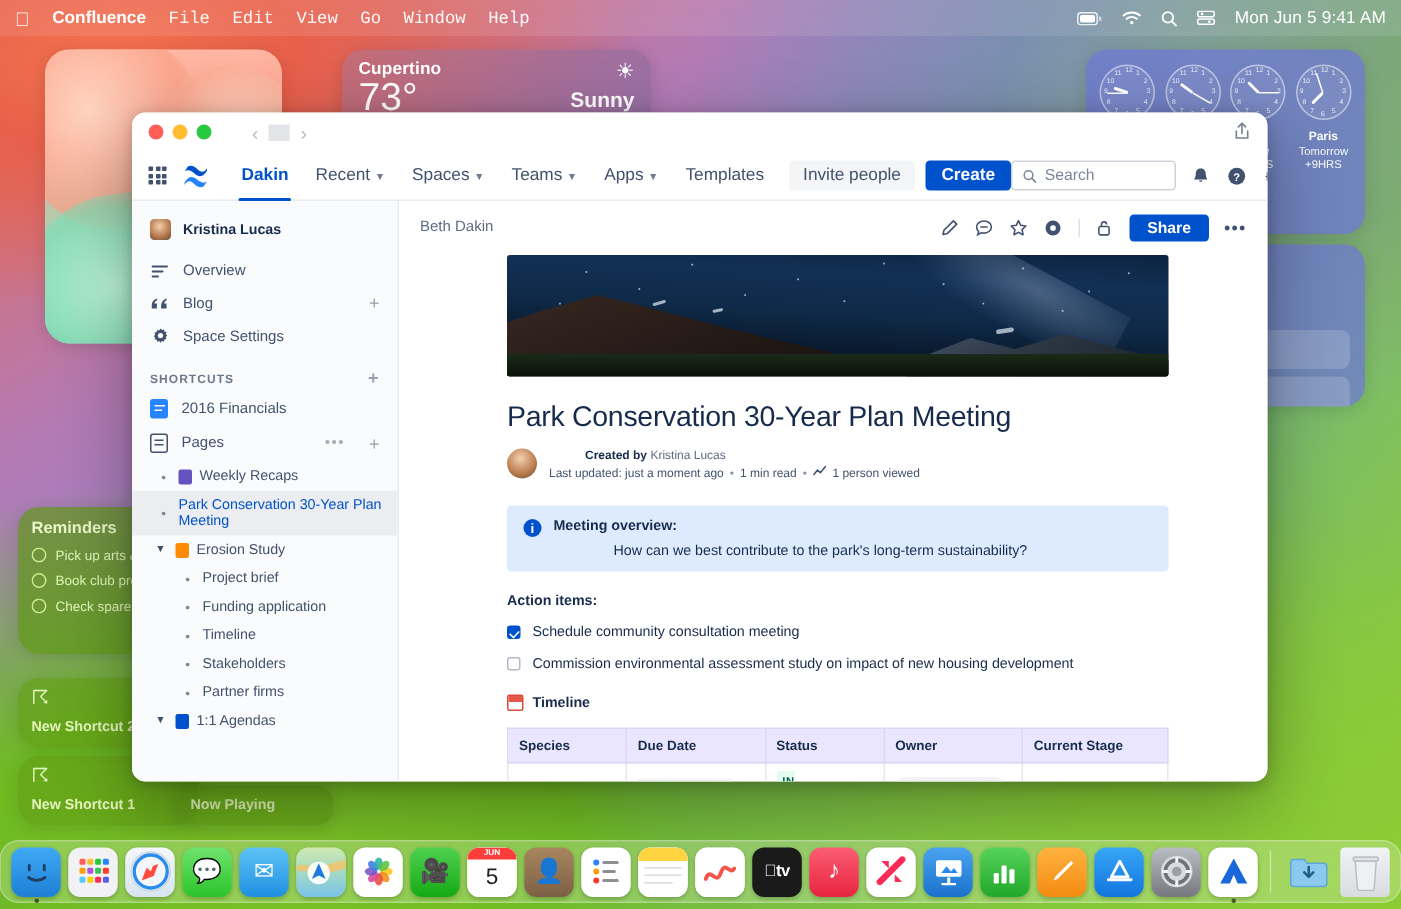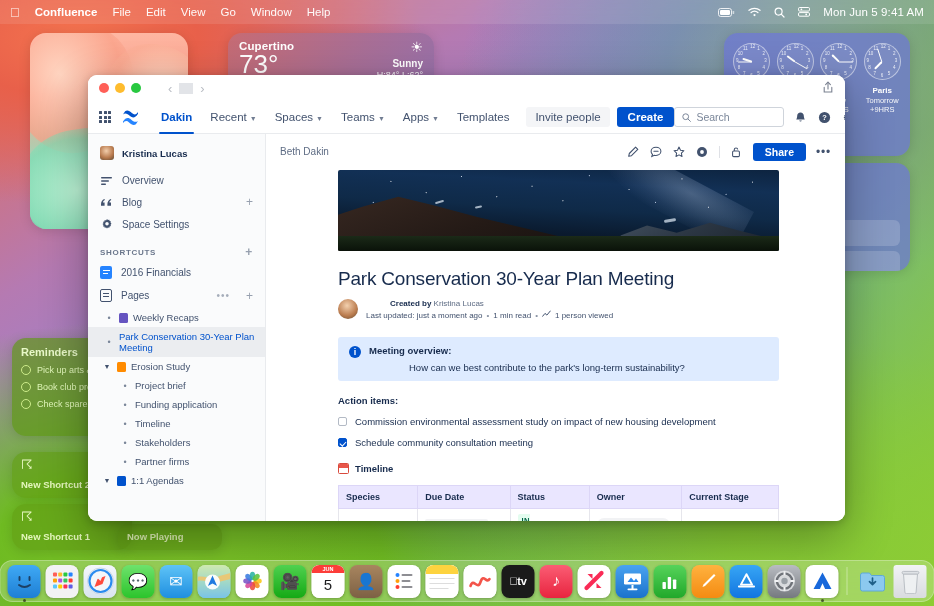--- a/index.html
+++ b/index.html
@@ -35,21 +35,21 @@
     display:flex; align-items:center;
     padding: 0 10px;
     color:#fff; font-size:11.5px;
     background: rgba(255,255,255,0.10);
     backdrop-filter: blur(18px);
   }
   #menubar .mb-left { display:flex; align-items:center; gap:15px; }
   #menubar .mb-right { margin-left:auto; display:flex; align-items:center; gap:13px; }
   .apple-logo { font-size:13px; line-height:1; opacity:.95; }
   .mb-app { font-weight:bold; }
-  .mb-item { opacity:.96; }
+  .mb-item { opacity:.96;font-family:Liberation Mono, monospace; }
   .mb-clock { font-size:11.5px; letter-spacing:.1px; }
   .mb-ico { display:inline-flex; align-items:center; }
 
   
   .widget { position:absolute; border-radius:14px; overflow:hidden; z-index:5;
             box-shadow: 0 2px 12px rgba(0,0,0,.13); }
 
   
   #w-photo { left:30px; top:33px; width:158px; height:196px; border-radius:16px;
     background:
@@ -69,21 +69,21 @@
     border-radius:55% 45% 50% 45%; transform:rotate(10deg);}
 
   
   #w-weather { left:228px; top:33px; width:206px; height:52px;
     background: linear-gradient(125deg, rgba(196,108,118,.93), rgba(166,110,150,.93) 60%, rgba(150,112,168,.93));
     color:#fff; padding:7px 11px; border-radius:14px 14px 0 0;}
   #w-weather .wt-city{font-size:11.5px; font-weight:bold; letter-spacing:.1px;}
   #w-weather .wt-temp{font-size:26px; font-weight:300; line-height:1.05; margin-top:-1px;}
   #w-weather .wt-right{position:absolute; right:11px; top:7px; text-align:right;}
   #w-weather .wt-sun{font-size:14px; line-height:1;}
-  #w-weather .wt-cond{font-size:10px; font-weight:bold; margin-top:4px;}
+  #w-weather .wt-cond{font-size:14px; font-weight:bold; margin-top:4px;}
   #w-weather .wt-hl{font-size:9px; margin-top:1px; opacity:.95;}
 
   
   #w-clocks { right:24px; top:33px; width:186px; height:123px;
     background: rgba(108,118,214,.72); padding:10px 8px 8px; display:flex; gap:4px;}
   .clock-col{flex:1; display:flex; flex-direction:column; align-items:center; color:#fff;}
   .clock-face{width:37px; height:37px; border-radius:50%;
     border:1px solid rgba(255,255,255,.5); position:relative; background:rgba(255,255,255,.07);}
   .clock-face .ctick{position:absolute; font-size:4.5px; color:rgba(255,255,255,.85); line-height:1;}
   .hand{position:absolute; left:50%; bottom:50%; transform-origin:50% 100%;
@@ -742,26 +742,26 @@
           <span class="info-ico">i</span>
           <div>
             <div class="info-t">Meeting overview:</div>
             <div class="info-b">How can we best contribute to the park's long-term sustainability?</div>
           </div>
         </div>
 
         <div class="sec-h">Action items:</div>
 
         <div class="task">
+          <span class="cb on"></span>
+          <span>Schedule community consultation meeting</span>
+        </div>
+        <div class="task">
           <span class="cb"></span>
           <span>Commission environmental assessment study on impact of new housing development</span>
-        </div>
-        <div class="task">
-          <span class="cb on"></span>
-          <span>Schedule community consultation meeting</span>
         </div>
 
         <div class="tl-h">
           <span class="cal-emoji"></span>
           <span class="tl-t">Timeline</span>
         </div>
 
         <table class="tl">
           <thead>
             <tr>

